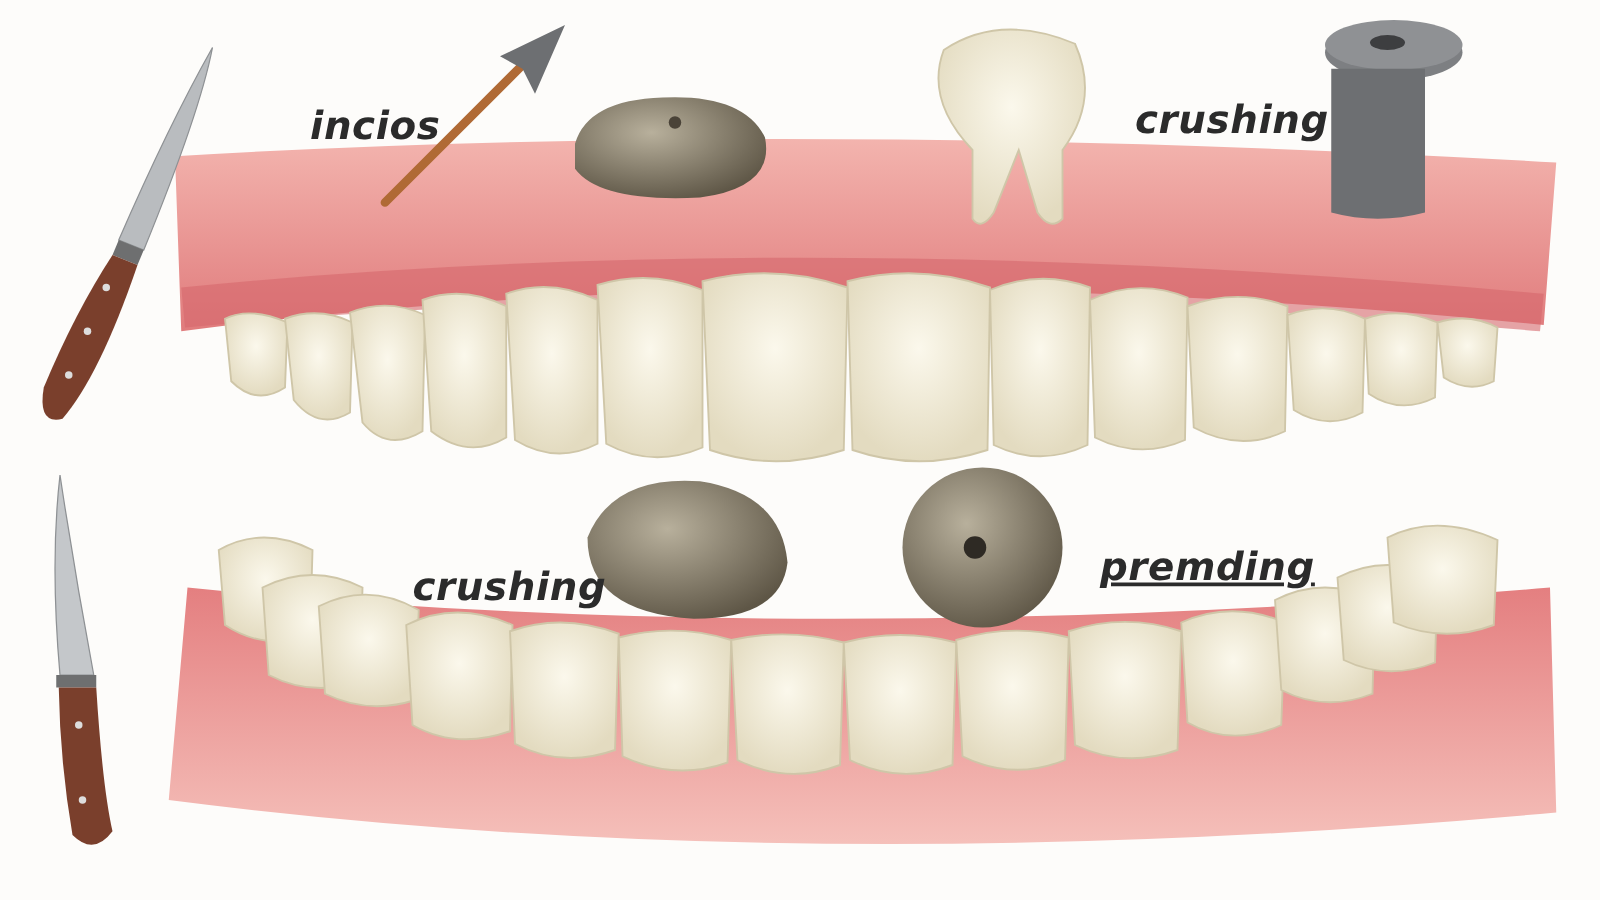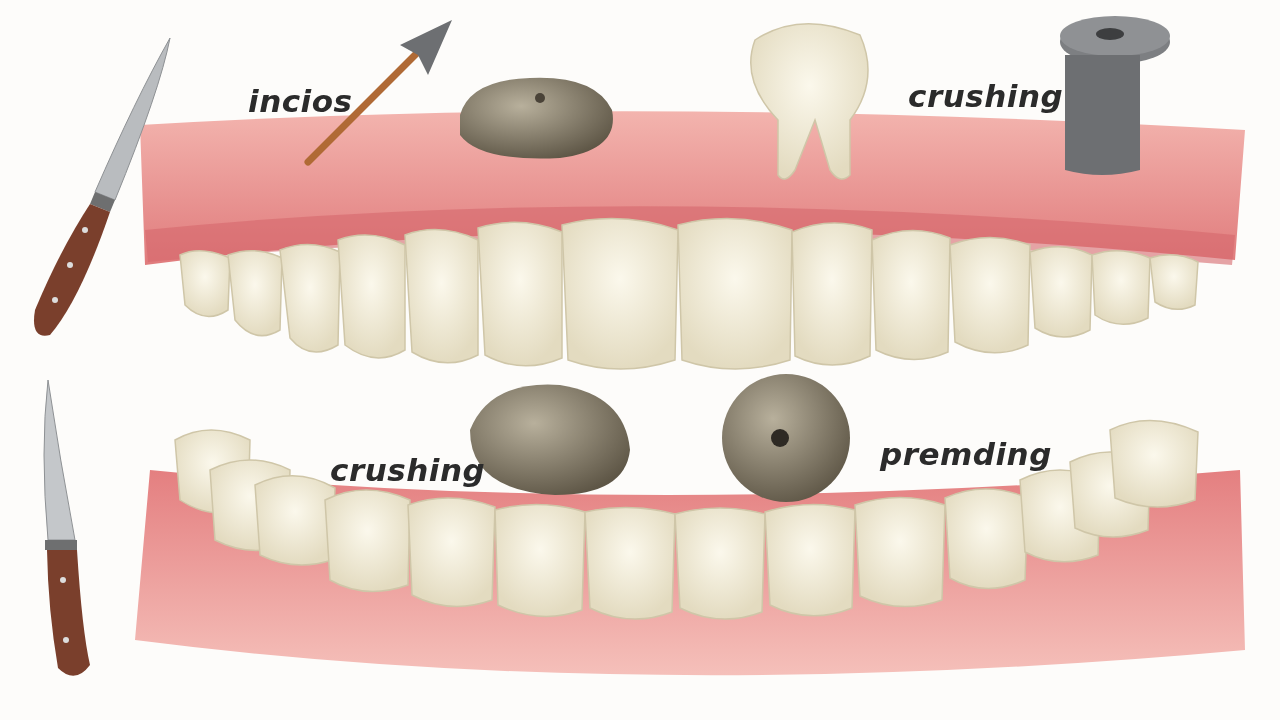--- a/index.html
+++ b/index.html
@@ -116,13 +116,13 @@
   </g>
   <g>
     <circle cx="786" cy="438" r="64" fill="url(#stoneG)"></circle>
     <circle cx="780" cy="438" r="9" fill="#2e2a24"></circle>
   </g>
 </svg>
 
 <div class="label" style="left:248px; top:55px;">incios</div>
 <div class="label" style="left:908px; top:50px;">crushing</div>
 <div class="label" style="left:330px; top:424px;">crushing</div>
-<div class="label" style="left:880px; top:408px;">premding</div>
+<div class="label" style="left:880px; top:408px;text-decoration:underline;">premding</div>
 
 </body></html>

